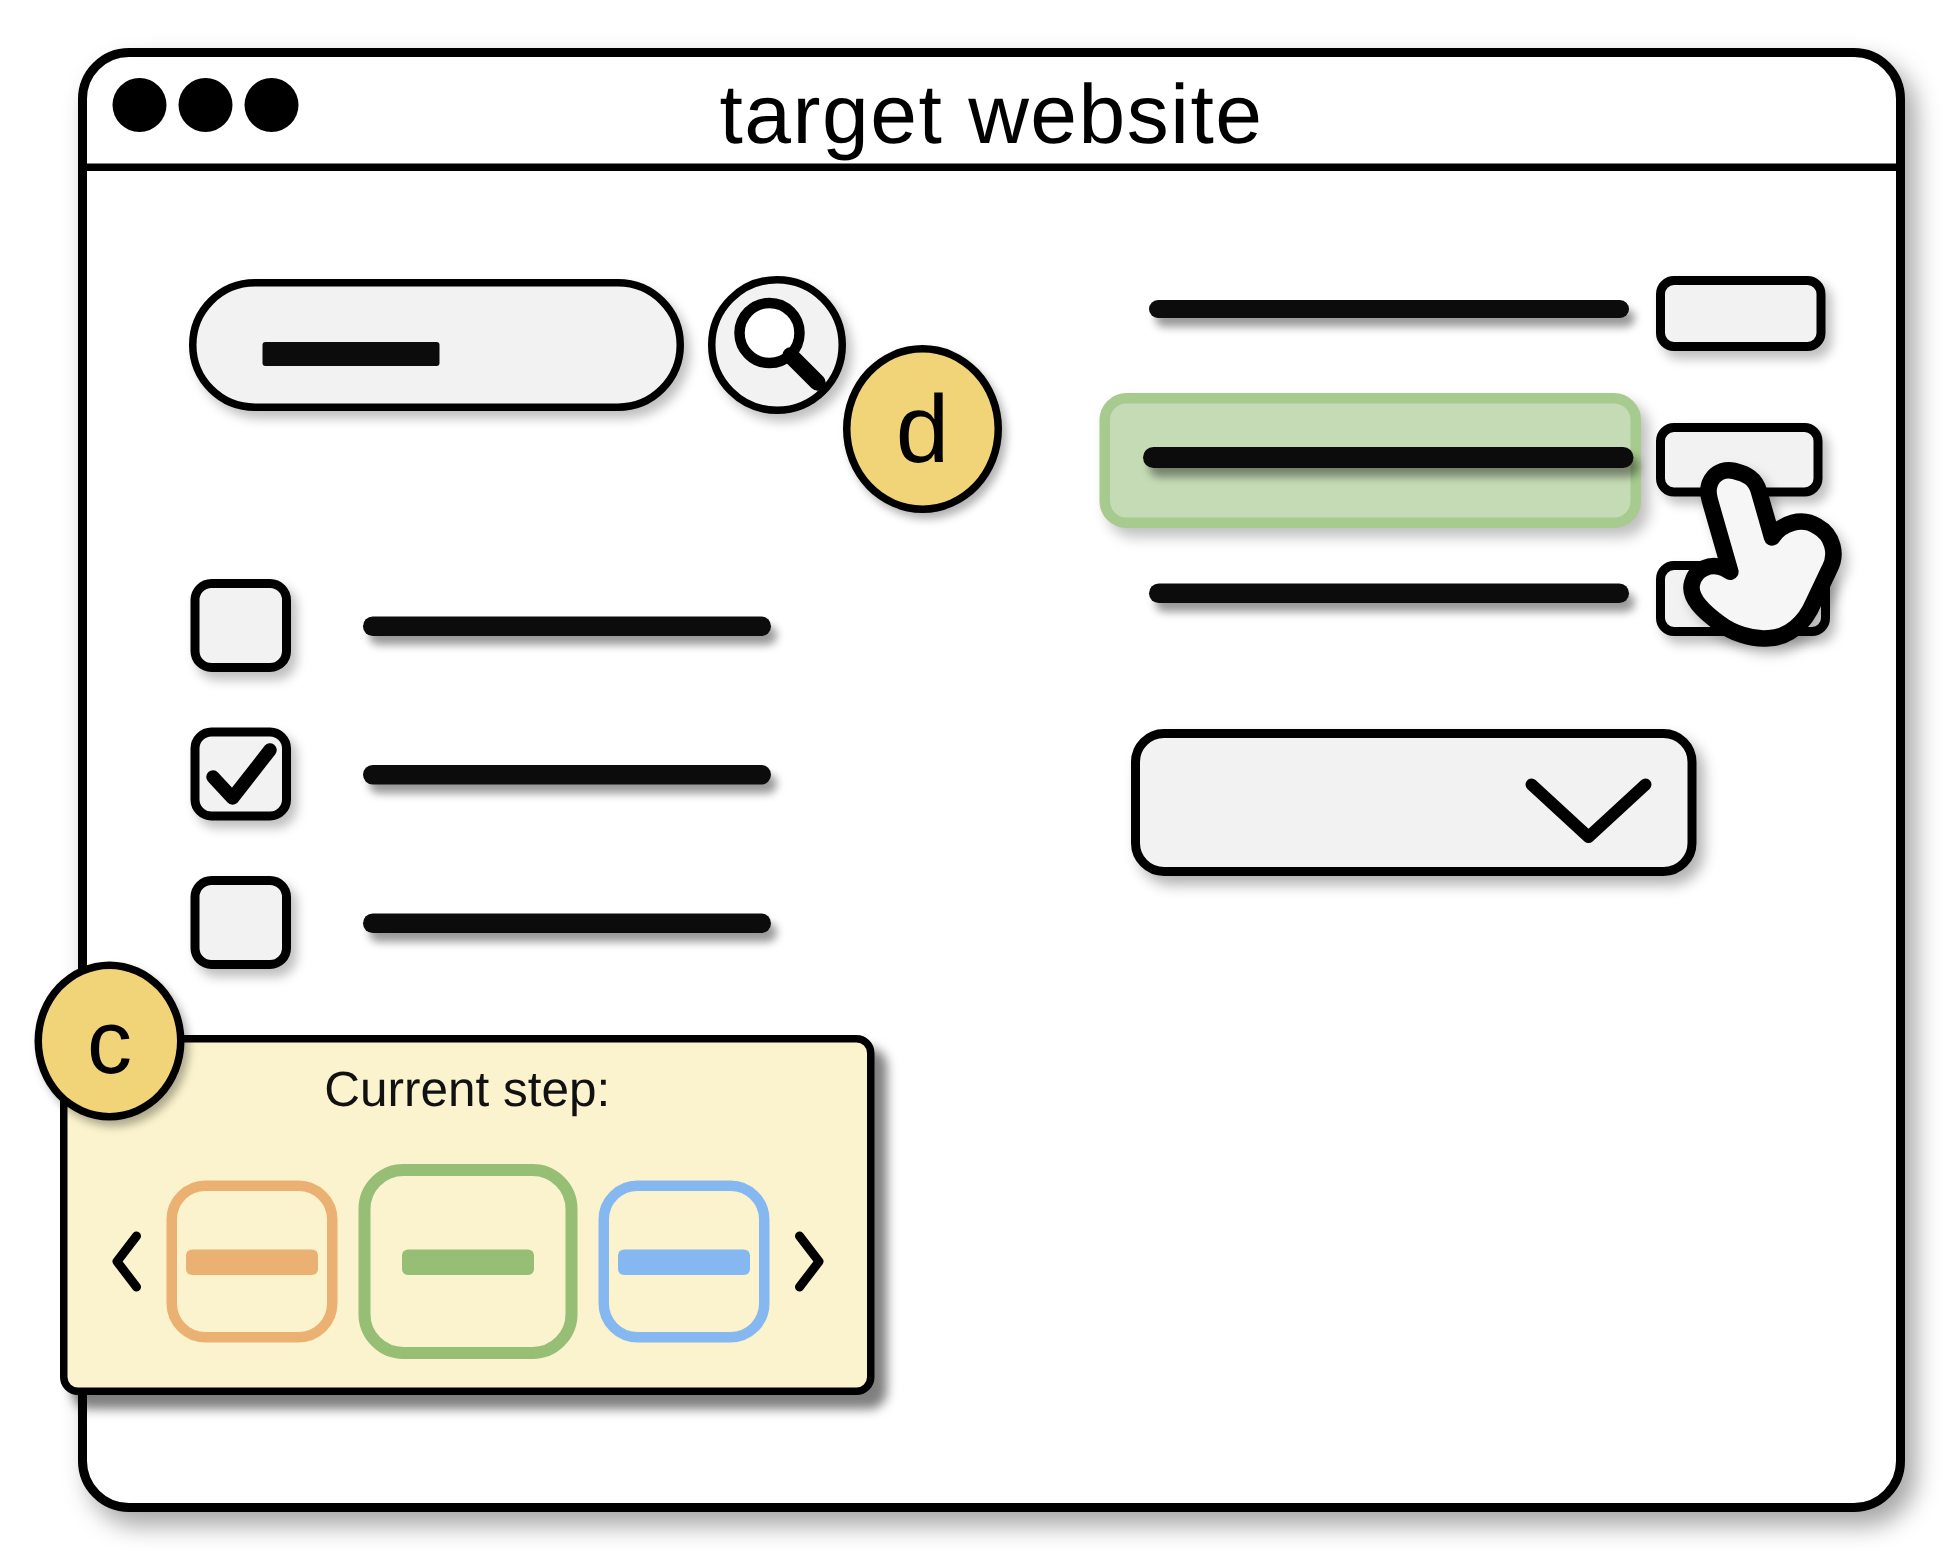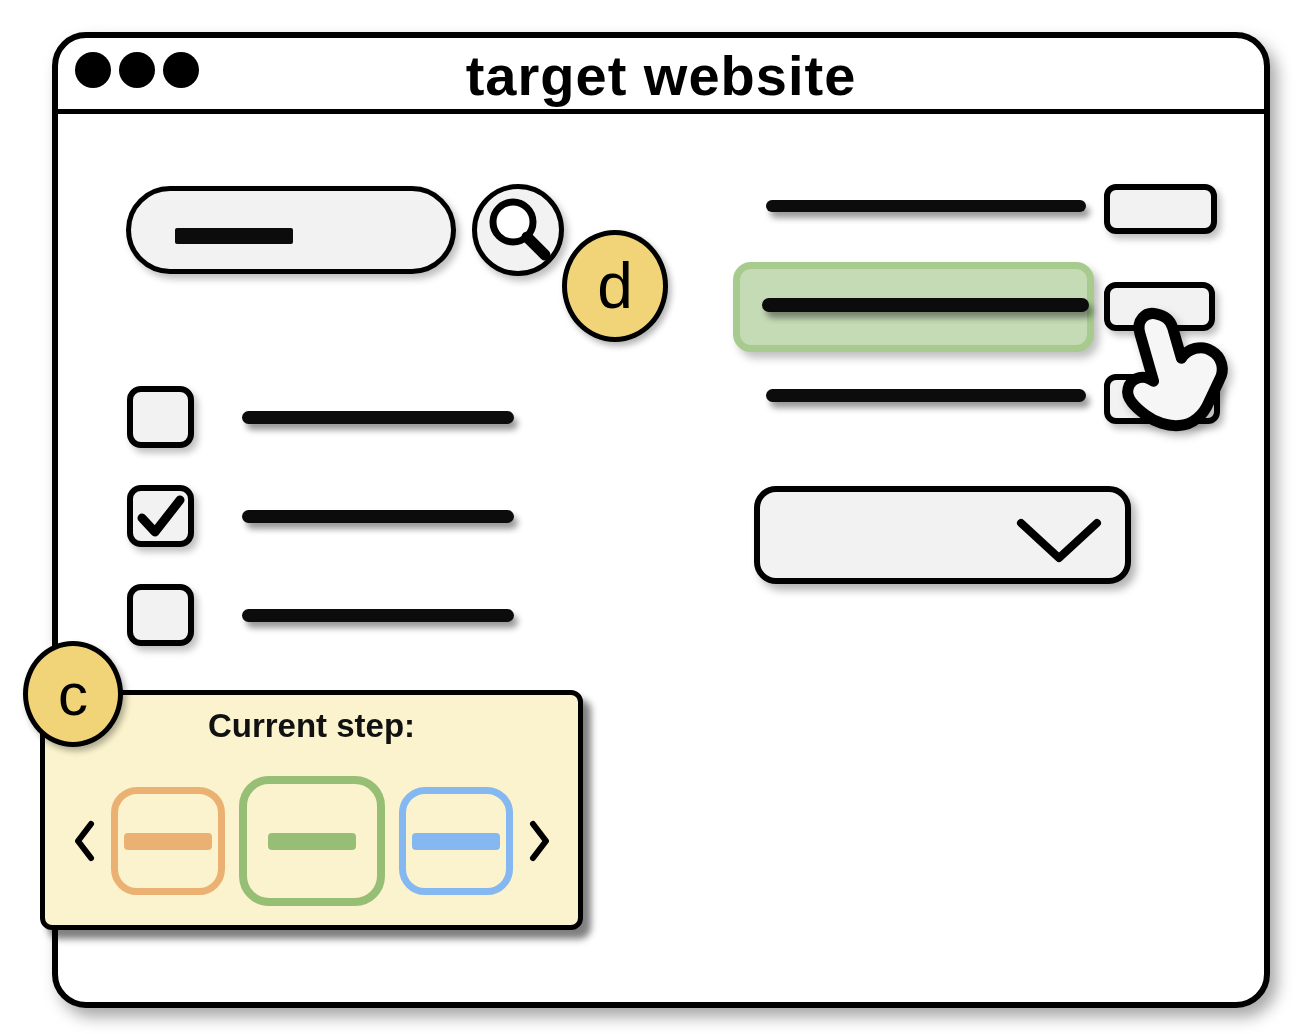--- a/index.html
+++ b/index.html
@@ -17,21 +17,21 @@
   #canvas{position:absolute;inset:0;}
 
   
   .window{position:absolute;left:52px;top:32px;width:1218px;height:976px;
     background:#fff;border:6px solid #000;border-radius:34px;
     box-shadow:7px 9px 16px rgba(0,0,0,.35);}
   .titlebar{position:relative;height:76px;border-bottom:5px solid #000;}
   .dots{position:absolute;left:17px;top:14px;display:flex;gap:8px;}
   .dot{width:36px;height:36px;border-radius:50%;background:#000;}
   .window-title{position:absolute;left:0;right:0;top:5px;text-align:center;
-    font-size:56px;font-weight:700;letter-spacing:1px;color:#000;}
+    font-size:56px;font-weight:400;letter-spacing:1px;color:#000;}
 
   
   .tline{position:absolute;background:#0c0c0c;border-radius:7px;
     box-shadow:4px 6px 6px rgba(0,0,0,.4);}
 
   
   .search-pill{position:absolute;left:68px;top:148px;width:330px;height:88px;
     background:var(--control-fill);border:5px solid #000;border-radius:44px;
     box-shadow:4px 5px 7px rgba(0,0,0,.25);}
   .search-pill .qline{position:absolute;left:44px;top:37px;width:118px;height:16px;
@@ -70,21 +70,21 @@
   .badge{position:absolute;background:var(--badge-fill);border:5px solid #000;
     border-radius:50%;display:flex;align-items:center;justify-content:center;
     font-weight:500;color:#000;box-shadow:3px 4px 6px rgba(0,0,0,.3);z-index:30;}
   #badge-d{left:562px;top:230px;width:106px;height:112px;font-size:64px;}
   #badge-c{left:23px;top:641px;width:100px;height:106px;font-size:60px;}
 
   
   .panel{position:absolute;left:40px;top:690px;width:543px;height:240px;
     background:var(--panel-fill);border:5px solid #000;border-radius:12px;
     box-shadow:8px 9px 7px rgba(0,0,0,.5);z-index:20;}
-  .panel-title{margin-top:12px;text-align:center;font-size:33px;font-weight:700;color:#111;}
+  .panel-title{margin-top:12px;text-align:center;font-size:33px;font-weight:400;color:#111;}
   .carousel{position:absolute;left:0;right:0;top:62px;bottom:0;
     display:flex;align-items:center;justify-content:center;gap:14px;}
   .car-arrow{width:26px;height:44px;flex:0 0 auto;display:flex;align-items:center;justify-content:center;}
   .step-box{width:114px;height:108px;border:7px solid #999;border-radius:26px;
     display:flex;align-items:center;justify-content:center;background:transparent;}
   .step-box.active{width:146px;height:130px;border-width:8px;border-radius:30px;}
   .step-bar{width:88px;height:17px;border-radius:4px;}
 </style>
 </head>
 <body>

